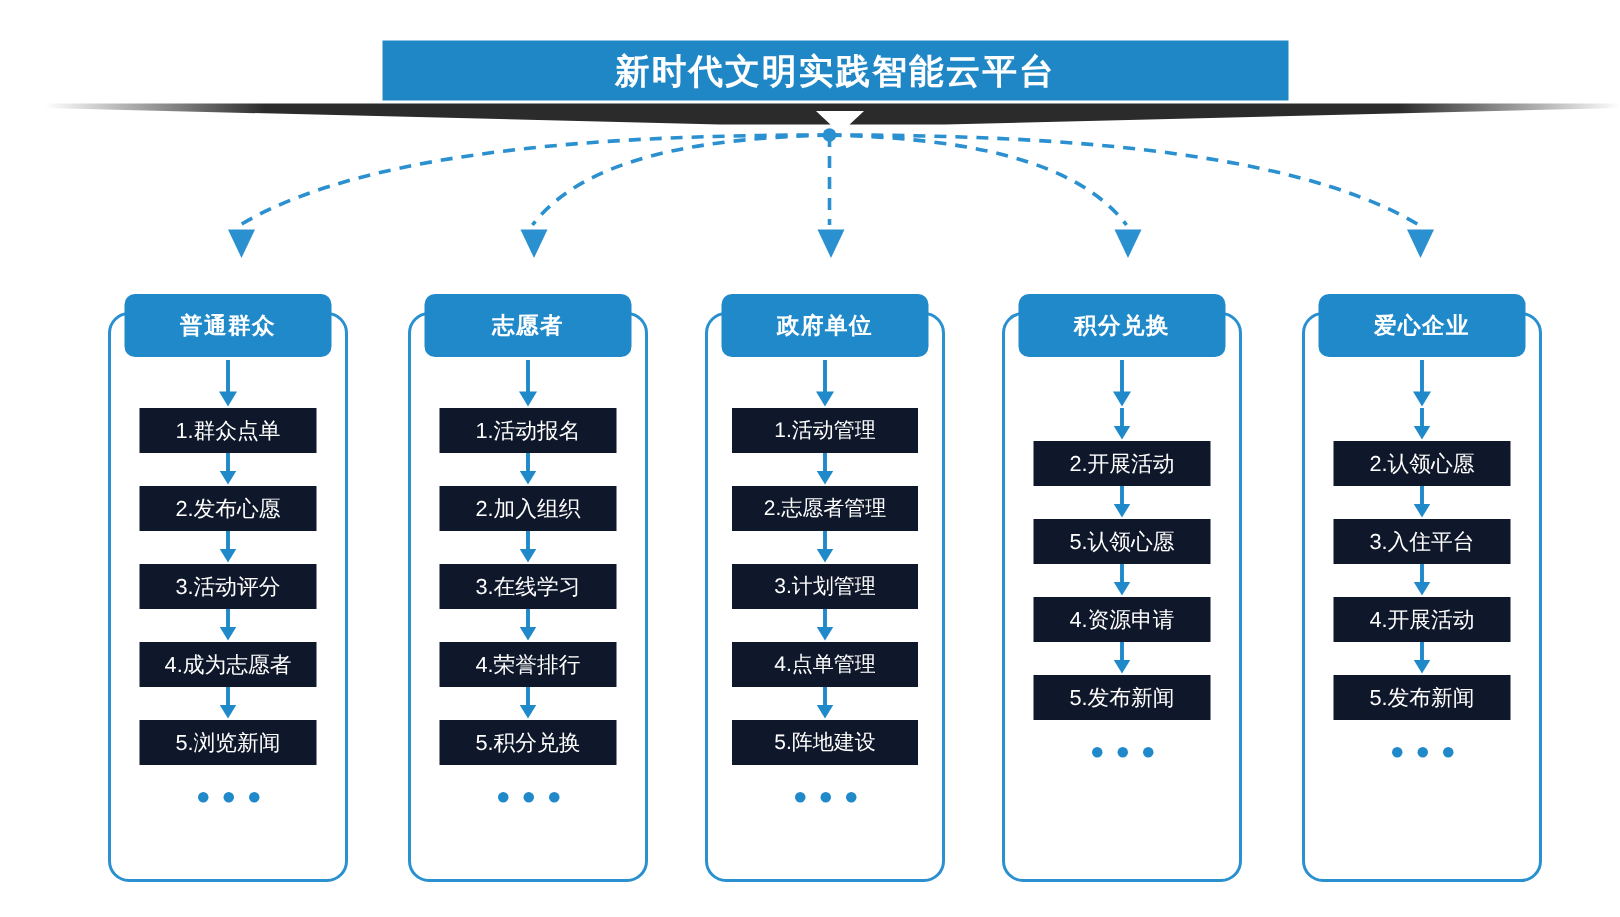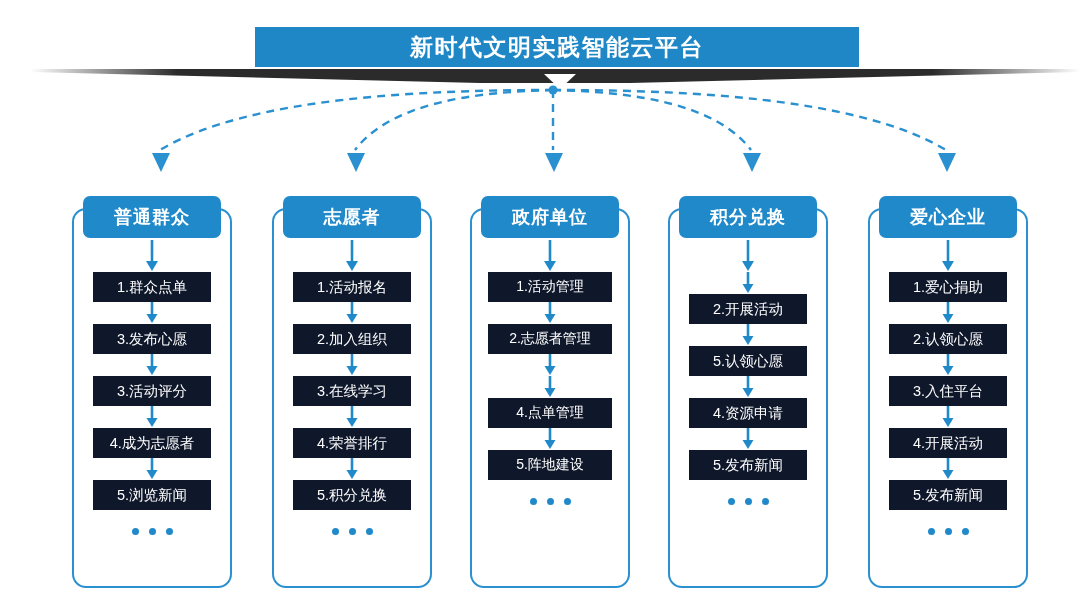--- a/index.html
+++ b/index.html
@@ -85,21 +85,21 @@
   .col-header {
     position: absolute;
     left: 50%;
     transform: translateX(-50%);
     top: -14px;
     width: 138px;
     height: 42px;
     background: #2089ca;
     border-radius: 7px;
     color: #ffffff;
-    font-size: 18px;
+    font-size: 15px;
     font-weight: bold;
     letter-spacing: 1px;
     display: flex;
     align-items: center;
     justify-content: center;
     box-sizing: border-box;
   }
 
   .col-body {
     position: absolute;
@@ -199,21 +199,21 @@
     <svg class="header-arrow" viewBox="0 0 14 32">
       <line x1="7" y1="0" x2="7" y2="22" stroke="#2089ca" stroke-width="2.6"></line>
       <path d="M1,21 L13,21 L7,31 Z" fill="#2089ca"></path>
     </svg>
     <div class="col-body">
       <div class="step">1.群众点单</div>
       <svg class="step-arrow" viewBox="0 0 14 22">
         <line x1="7" y1="0" x2="7" y2="13" stroke="#2089ca" stroke-width="2.6"></line>
         <path d="M1.5,12 L12.5,12 L7,21 Z" fill="#2089ca"></path>
       </svg>
-      <div class="step">3.发布心愿</div>
+      <div class="step">2.发布心愿</div>
       <svg class="step-arrow" viewBox="0 0 14 22">
         <line x1="7" y1="0" x2="7" y2="13" stroke="#2089ca" stroke-width="2.6"></line>
         <path d="M1.5,12 L12.5,12 L7,21 Z" fill="#2089ca"></path>
       </svg>
       <div class="step">3.活动评分</div>
       <svg class="step-arrow" viewBox="0 0 14 22">
         <line x1="7" y1="0" x2="7" y2="13" stroke="#2089ca" stroke-width="2.6"></line>
         <path d="M1.5,12 L12.5,12 L7,21 Z" fill="#2089ca"></path>
       </svg>
       <div class="step">4.成为志愿者</div>
@@ -276,20 +276,21 @@
       <div class="step">1.活动管理</div>
       <svg class="step-arrow" viewBox="0 0 14 22">
         <line x1="7" y1="0" x2="7" y2="13" stroke="#2089ca" stroke-width="2.6"></line>
         <path d="M1.5,12 L12.5,12 L7,21 Z" fill="#2089ca"></path>
       </svg>
       <div class="step">2.志愿者管理</div>
       <svg class="step-arrow" viewBox="0 0 14 22">
         <line x1="7" y1="0" x2="7" y2="13" stroke="#2089ca" stroke-width="2.6"></line>
         <path d="M1.5,12 L12.5,12 L7,21 Z" fill="#2089ca"></path>
       </svg>
+      <div class="step">3.计划管理</div>
       <svg class="step-arrow" viewBox="0 0 14 22">
         <line x1="7" y1="0" x2="7" y2="13" stroke="#2089ca" stroke-width="2.6"></line>
         <path d="M1.5,12 L12.5,12 L7,21 Z" fill="#2089ca"></path>
       </svg>
       <div class="step">4.点单管理</div>
       <svg class="step-arrow" viewBox="0 0 14 22">
         <line x1="7" y1="0" x2="7" y2="13" stroke="#2089ca" stroke-width="2.6"></line>
         <path d="M1.5,12 L12.5,12 L7,21 Z" fill="#2089ca"></path>
       </svg>
       <div class="step">5.阵地建设</div>
@@ -336,21 +337,20 @@
     </div>
   </div>
 
   <div class="column col-4">
     <div class="col-header">爱心企业</div>
     <svg class="header-arrow" viewBox="0 0 14 32">
       <line x1="7" y1="0" x2="7" y2="22" stroke="#2089ca" stroke-width="2.6"></line>
       <path d="M1,21 L13,21 L7,31 Z" fill="#2089ca"></path>
     </svg>
     <div class="col-body">
-      <div class="step">1.爱心捐助</div>
       <svg class="step-arrow" viewBox="0 0 14 22">
         <line x1="7" y1="0" x2="7" y2="13" stroke="#2089ca" stroke-width="2.6"></line>
         <path d="M1.5,12 L12.5,12 L7,21 Z" fill="#2089ca"></path>
       </svg>
       <div class="step">2.认领心愿</div>
       <svg class="step-arrow" viewBox="0 0 14 22">
         <line x1="7" y1="0" x2="7" y2="13" stroke="#2089ca" stroke-width="2.6"></line>
         <path d="M1.5,12 L12.5,12 L7,21 Z" fill="#2089ca"></path>
       </svg>
       <div class="step">3.入住平台</div>

